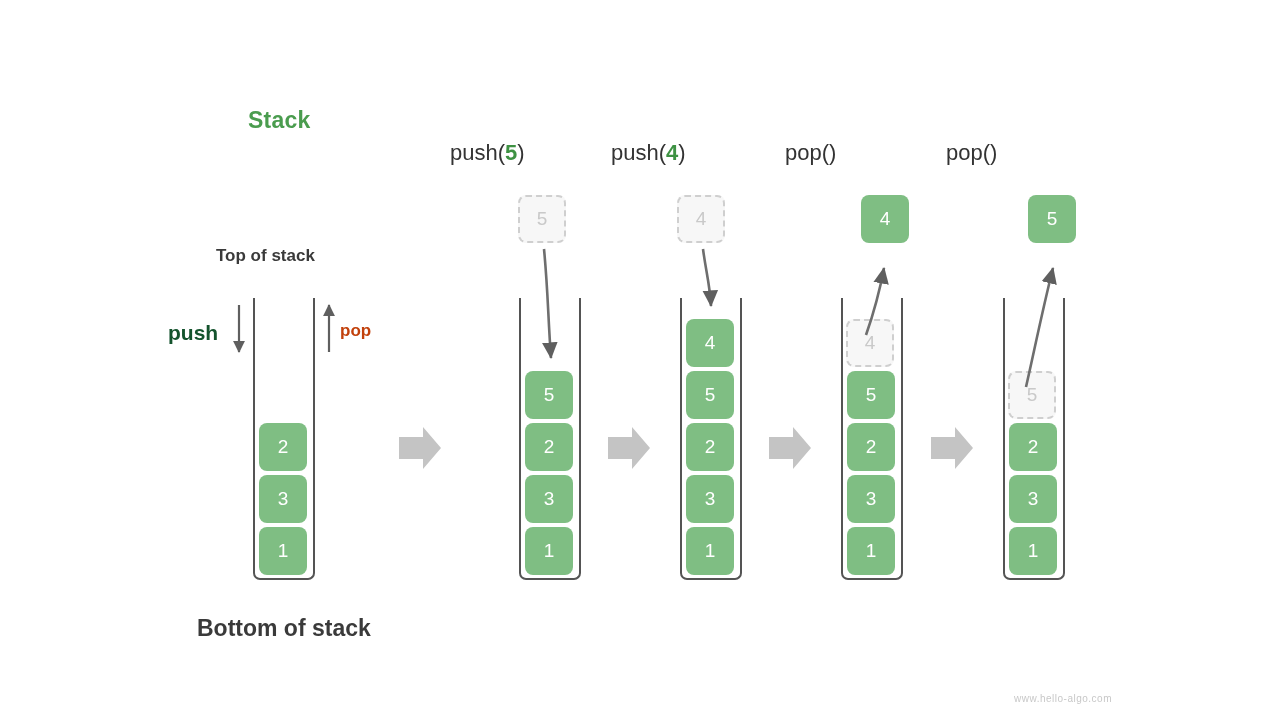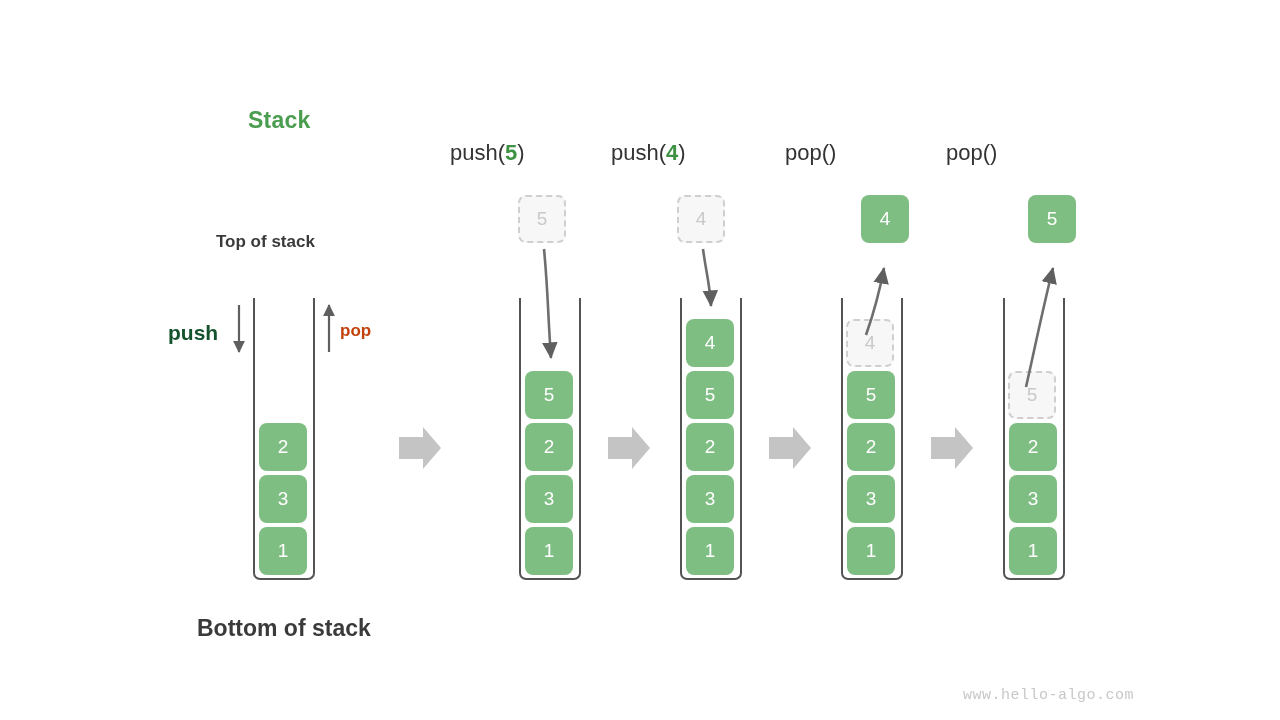--- a/index.html
+++ b/index.html
@@ -7,37 +7,36 @@
     padding: 0;
     background: #ffffff;
   }
   #canvas {
     position: relative;
     width: 1124px;
     height: 720px;
     background: #ffffff;
     font-family: "Liberation Sans", sans-serif;
     overflow: hidden;
-    padding-left: 36px;
   }
 
   
   .diagram-title {
     position: absolute;
     left: 248px;
     top: 107px;
     font-size: 23px;
     font-weight: bold;
     color: #4a9c4e;
     letter-spacing: .2px;
   }
   .label-top {
     position: absolute;
     left: 216px;
-    top: 232px;
+    top: 246px;
     font-size: 17px;
     font-weight: bold;
     color: #3a3a3a;
     text-align: right;
   }
   .label-bottom {
     position: absolute;
     left: 197px;
     top: 615px;
     font-size: 23px;
@@ -114,24 +113,24 @@
   svg.overlay {
     position: absolute;
     left: 0; top: 0;
     width: 1280px; height: 720px;
     pointer-events: none;
   }
 
   
   .watermark {
     position: absolute;
-    right: 26px;
+    right: 12px;
     bottom: 16px;
-    font-family: Liberation Mono, monospace;
-    font-size: 15px;
+    font-family: Liberation Sans, sans-serif;
+    font-size: 10px;
     color: #c8c8c8;
     letter-spacing: .5px;
   }
 </style>
 </head>
 <body>
 
 <div id="canvas">
 
   <div class="diagram-title">Stack</div>

